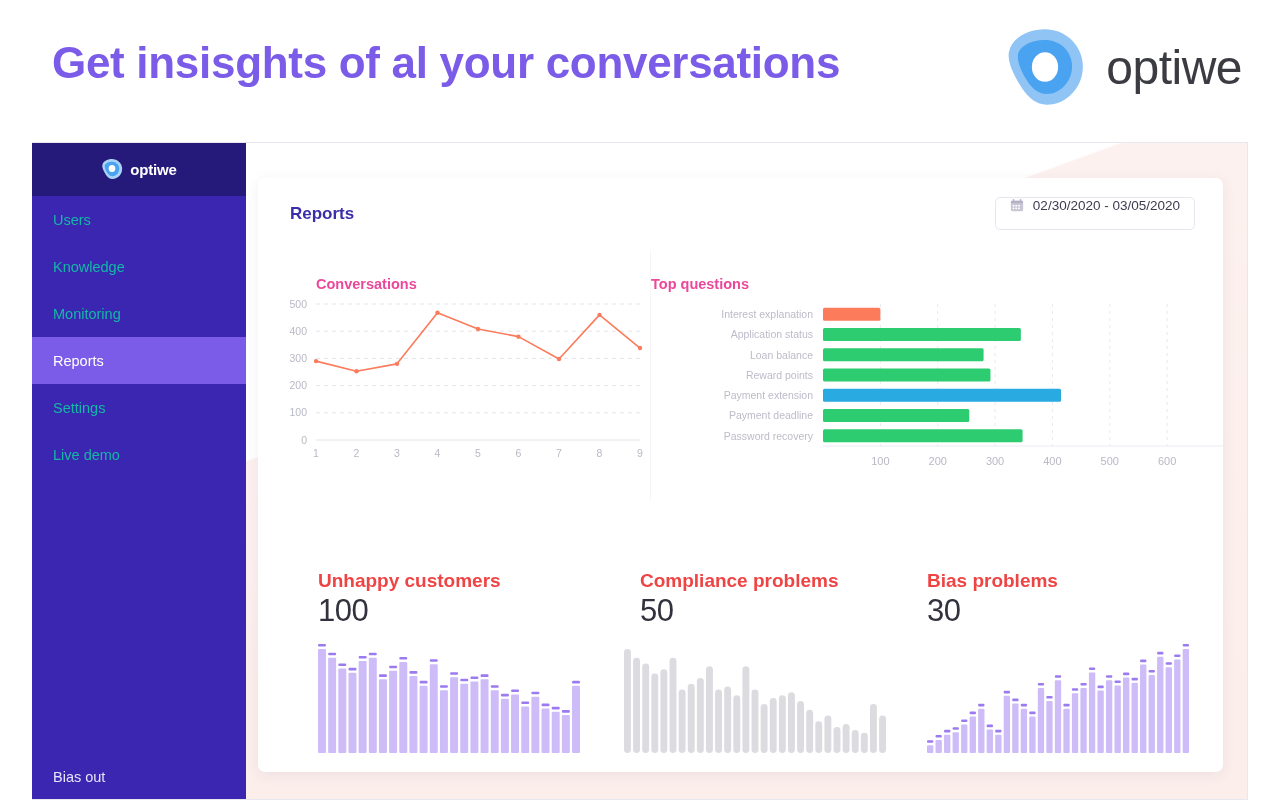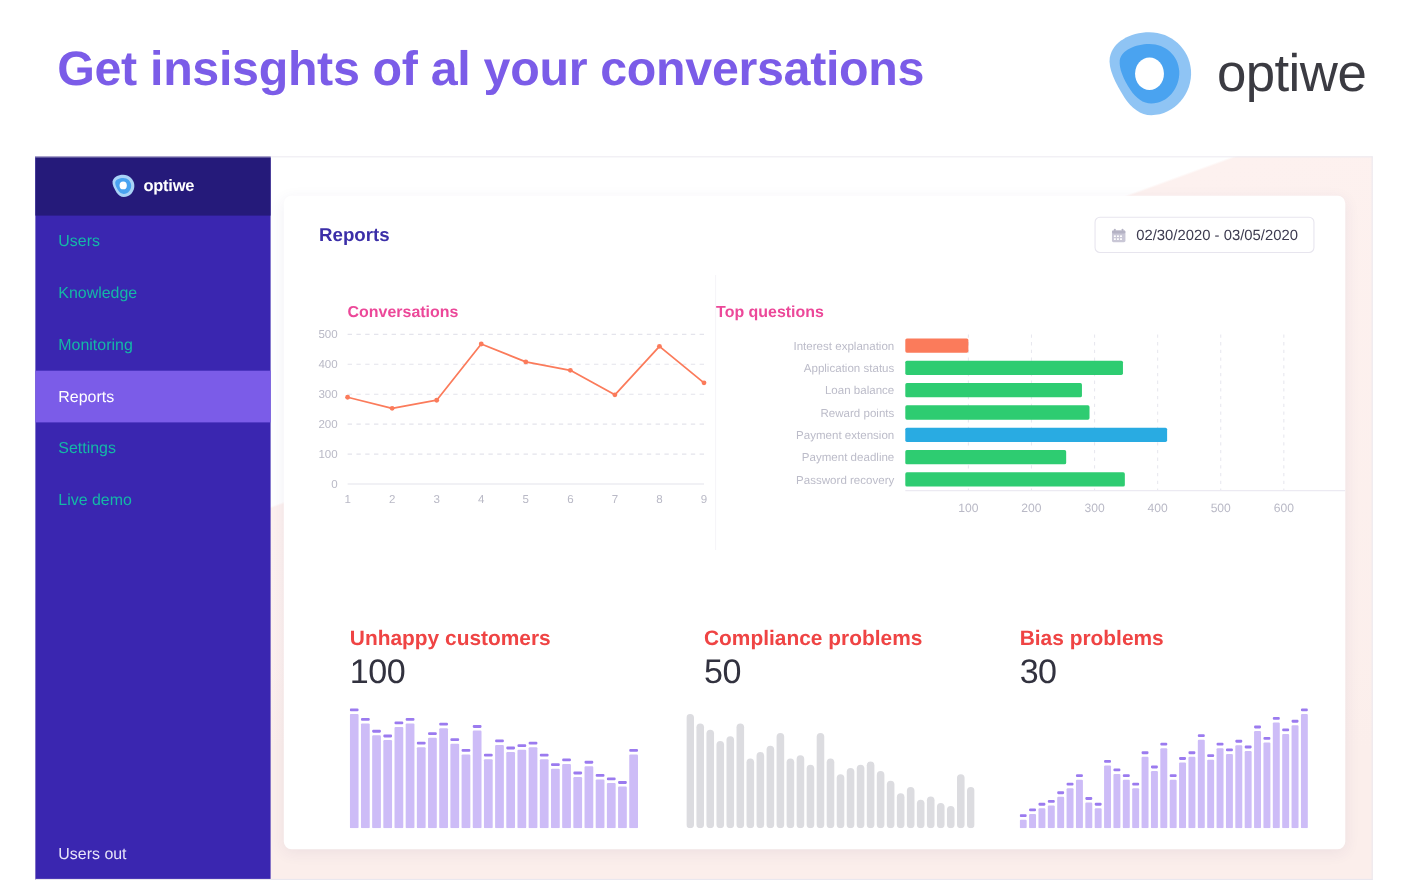--- a/index.html
+++ b/index.html
@@ -87,21 +87,21 @@
     position: absolute; left: 0; top: 0; width: 100%; height: 72px;
   }
   .page-title {
     position: absolute; left: 32px; top: 26px;
     font-size: 17px; font-weight: 700; color: #3b2ea8;
   }
   .daterange {
     position: absolute; right: 28px; top: 19px;
     height: 33px; padding: 0 14px;
     border: 1px solid #e7e5ee; border-radius: 5px;
-    display: flex; align-items: center; gap: 9px;
+    display: flex; align-items: flex-start; gap: 9px;
     background: #fff; cursor: pointer;
   }
   .daterange-text { font-size: 13.5px; color: #3d3b50; white-space: nowrap; }
   .cal-icon { width: 14px; height: 14px; display: block; }
 
   
   .charts-row { position: absolute; left: 0; top: 72px; width: 100%; height: 250px; }
   .chart-block { position: absolute; top: 0; height: 250px; }
   .chart-line-block { left: 0; width: 392px; }
   .chart-bar-block { left: 392px; width: 573px; border-left: 1px solid #f6f5f8; }
@@ -167,21 +167,21 @@
         <span>Reports</span>
       </div>
       <div class="nav-item">
         <span>Settings</span>
       </div>
       <div class="nav-item">
         <span>Live demo</span>
       </div>
     </nav>
     <div class="signout">
-      <span>Users out</span>
+      <span>Bias out</span>
     </div>
   </div>
 
   <div class="card">
 
     <div class="card-head">
       <div class="page-title">Reports</div>
       <div class="daterange">
         <svg class="cal-icon" viewBox="0 0 16 16">
           <rect x="1" y="3" width="14" height="12" rx="1.5" fill="#c9c7d6"></rect>

